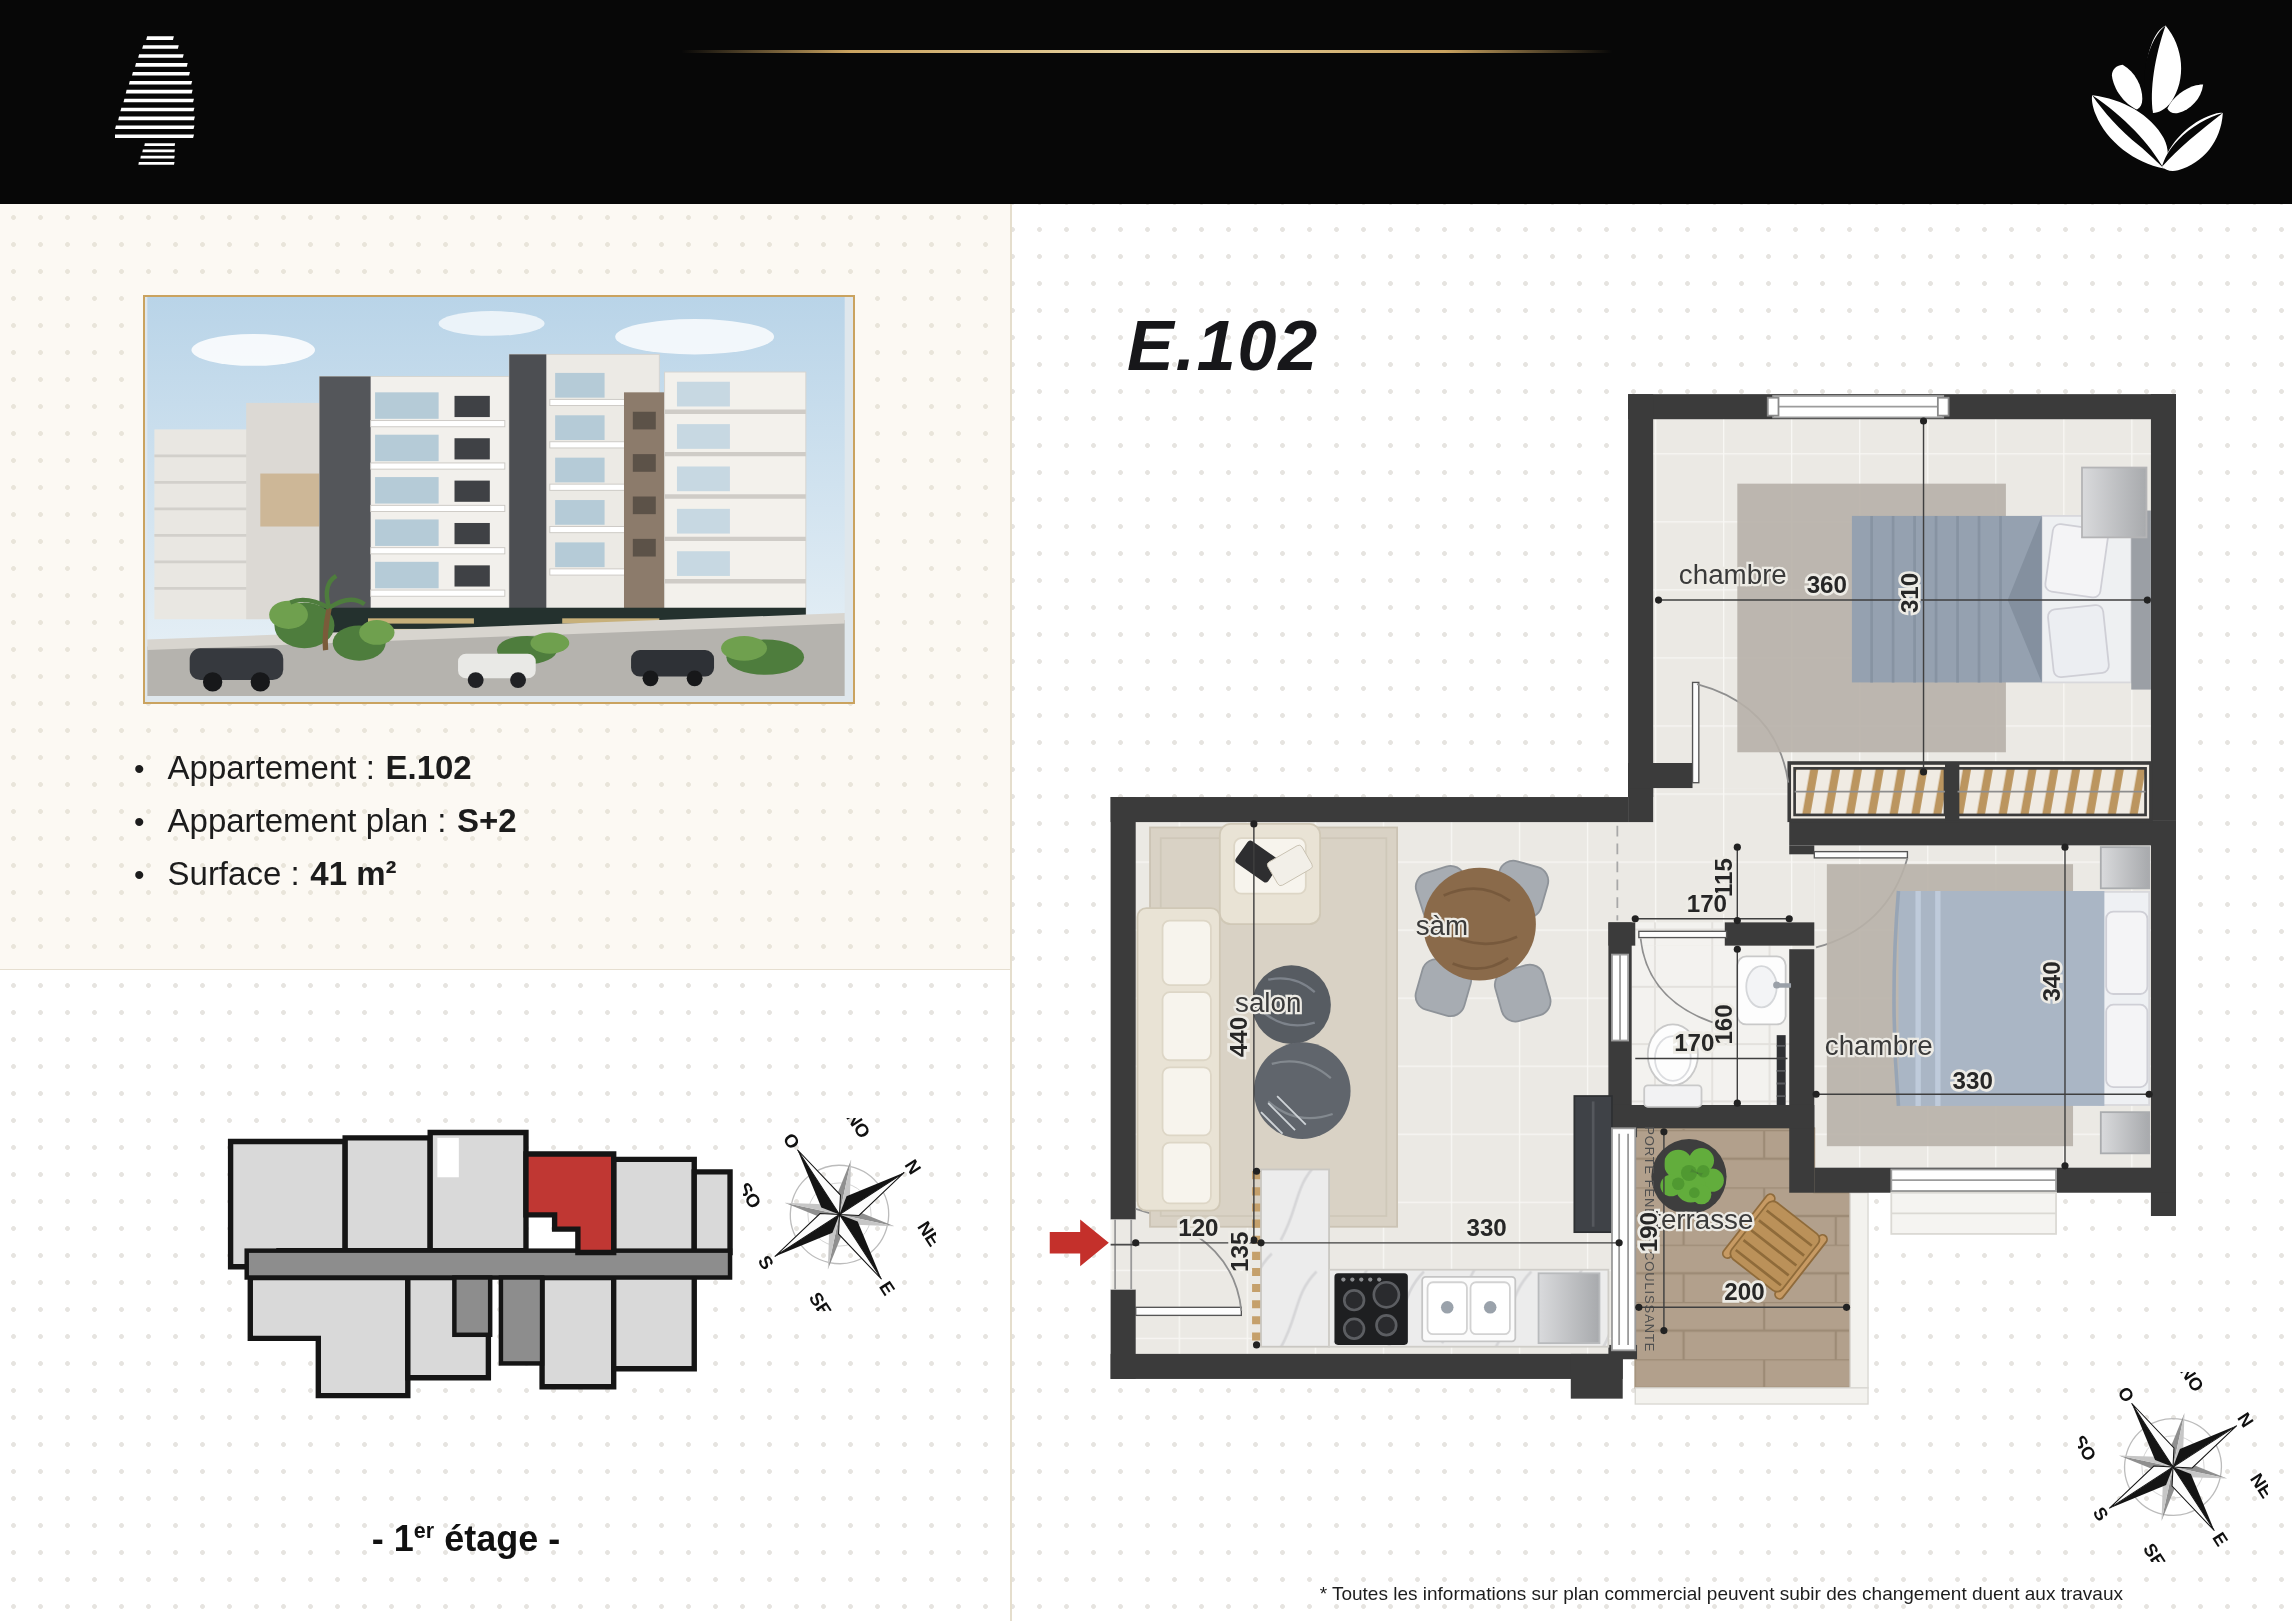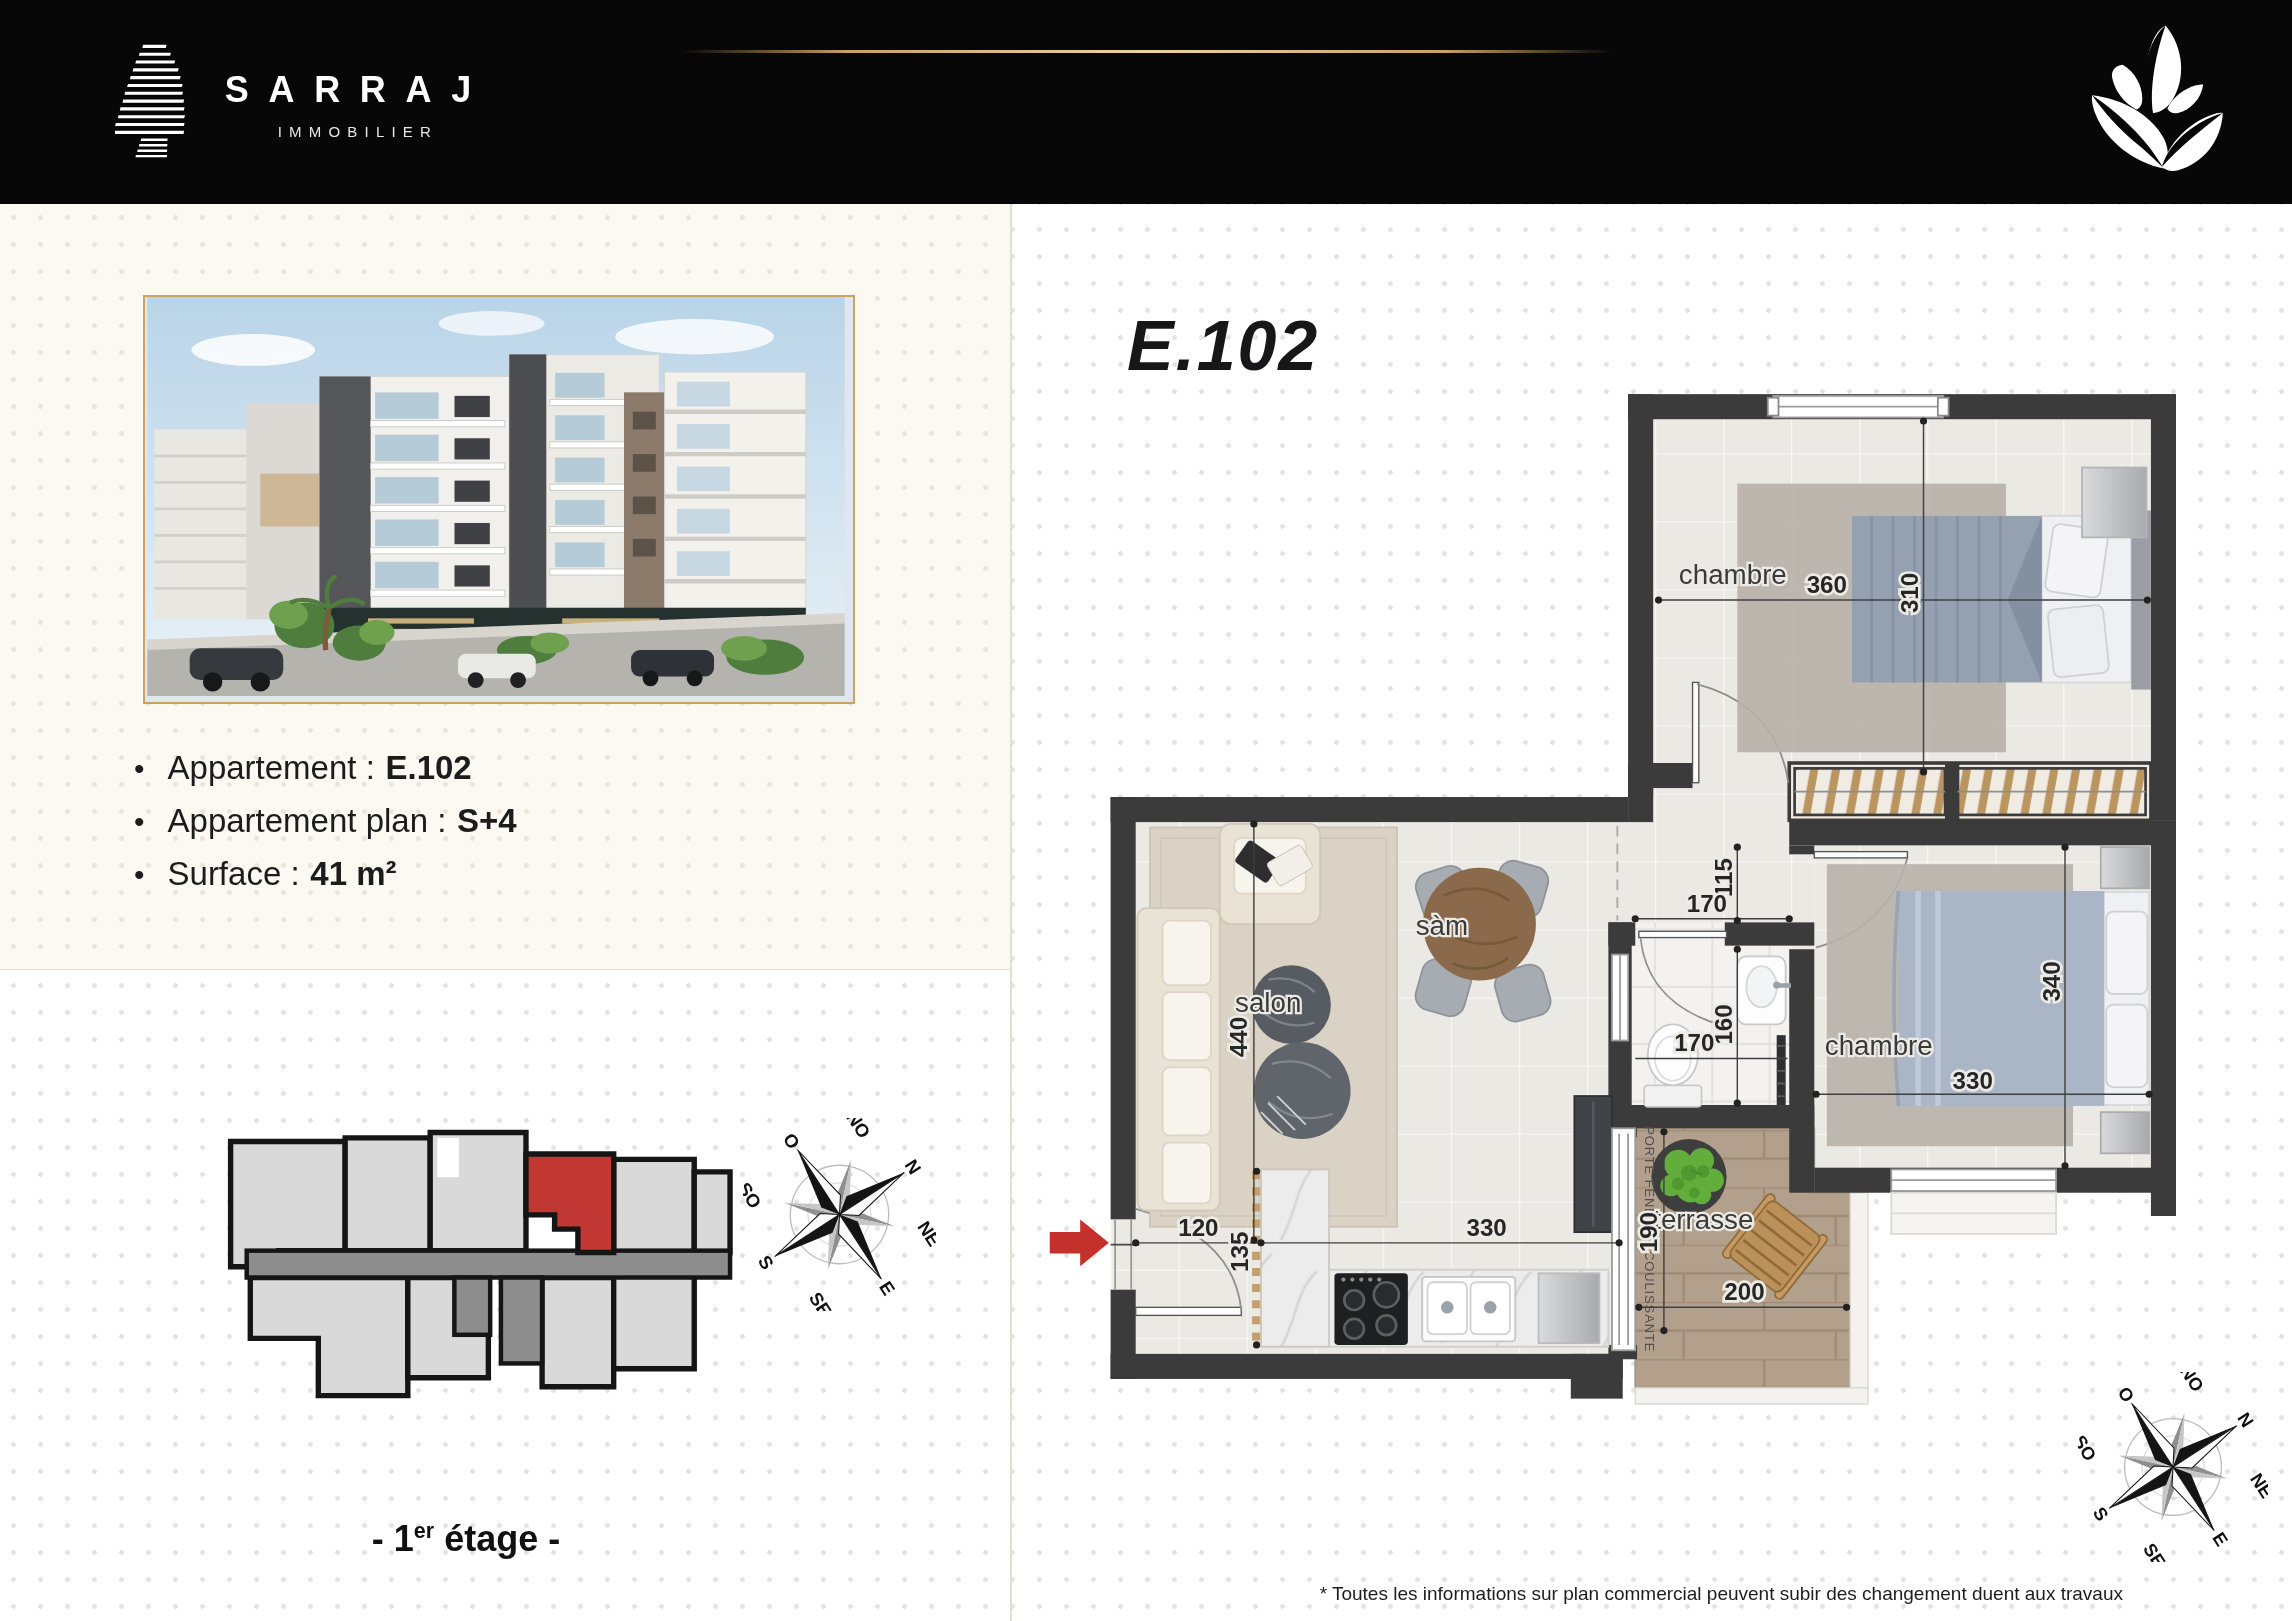--- a/index.html
+++ b/index.html
@@ -62,24 +62,20 @@
         <rect x="29" y="88" width="82" height="4" transform="skewX(-14)"></rect>
         <rect x="29" y="98" width="85" height="4" transform="skewX(-14)"></rect>
         <rect x="28" y="108" width="88" height="4" transform="skewX(-14)"></rect>
         <rect x="28" y="118" width="90" height="4" transform="skewX(-14)"></rect>
         <rect x="56" y="128" width="34" height="3" transform="skewX(-10)"></rect>
         <rect x="55" y="135" width="36" height="3" transform="skewX(-10)"></rect>
         <rect x="54" y="142" width="38" height="3" transform="skewX(-10)"></rect>
         <rect x="53" y="149" width="40" height="3" transform="skewX(-10)"></rect>
       </g>
     </svg>
-    <div class="brand-text">
-      <div class="brand-name">SARRAJ</div>
-      <div class="brand-sub">IMMOBILIER</div>
-    </div>
   </div>
   <div class="abs gold-line"></div>
   <svg class="abs" style="left:2060px;top:9px" width="170" height="184" viewBox="0 0 190 205">
     <g fill="#ffffff">
       <path d="M118 18 C138 42 142 78 124 104 C118 112 110 116 104 116 C96 98 92 66 102 40 C106 28 112 21 118 18 Z"></path>
       <path d="M104 116 C100 90 106 52 118 18 C110 24 100 40 96 60 C92 82 95 104 104 116 Z" fill="#070707"></path>
       <path d="M70 62 C84 70 92 86 92 100 C92 106 90 110 86 112 C72 106 60 90 58 74 C58 68 62 63 70 62 Z"></path>
       <path d="M160 84 C158 100 146 112 132 116 C126 117 122 115 120 111 C126 98 140 88 152 85 C156 84 159 84 160 84 Z"></path>
       <path d="M36 96 C70 100 102 118 116 144 C122 156 122 168 116 178 C84 172 52 148 40 118 C36 108 35 100 36 96 Z"></path>
       <path d="M116 178 C100 150 72 120 36 96 C48 114 68 136 88 152 C100 162 110 172 116 178 Z" fill="#070707"></path>
@@ -227,21 +223,21 @@
 
   <div class="abs bullets">
     <div class="bullet-row">
         <span class="bullet-dot">•</span>
       <span>Appartement :</span>
         <b>E.102</b>
       </div>
     <div class="bullet-row">
         <span class="bullet-dot">•</span>
       <span>Appartement plan :</span>
-        <b>S+4</b>
+        <b>S+2</b>
       </div>
     <div class="bullet-row">
         <span class="bullet-dot">•</span>
       <span>Surface :</span>
         <b>41 m²</b>
       </div>
   </div>
 </div>
 <div class="abs divider-v"></div>
 

